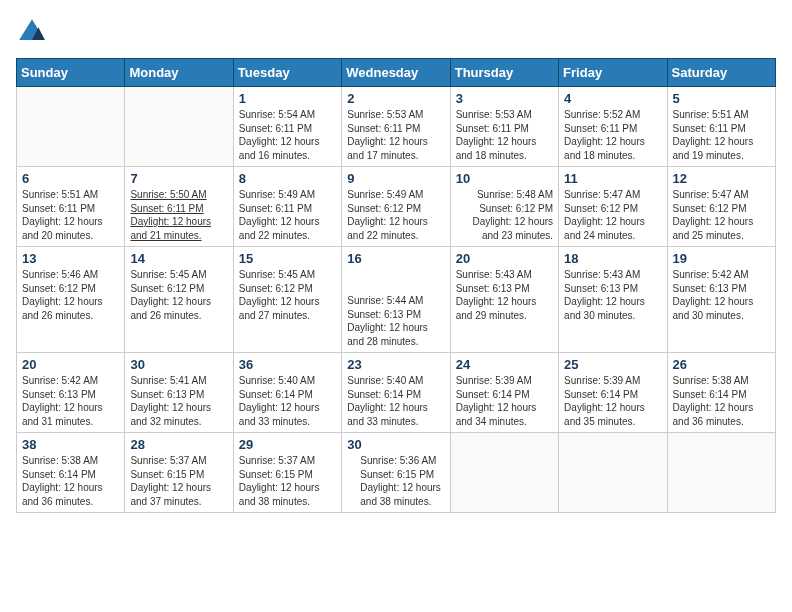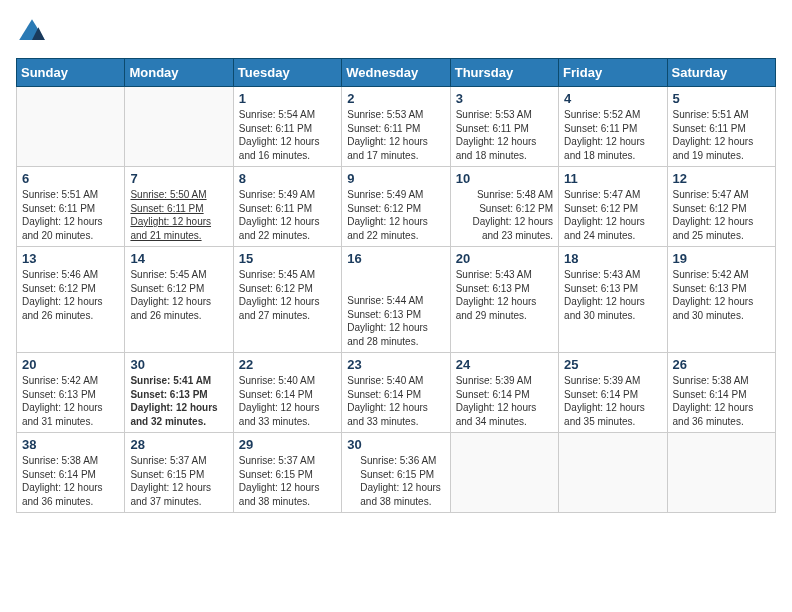--- a/index.html
+++ b/index.html
@@ -249,26 +249,26 @@
       </tr>
       <tr>
         <td>
           <span class="day-number">20</span>
           <div class="day-info" style="white-space: pre-line;">Sunrise: 5:42 AM
 Sunset: 6:13 PM
 Daylight: 12 hours and 31 minutes.</div>
         </td>
         <td>
           <span class="day-number">30</span>
-          <div class="day-info" style="white-space: pre-line; font-weight: bold;">Sunrise: 5:41 AM
+          <div class="day-info" style="white-space: pre-line;">Sunrise: 5:41 AM
 Sunset: 6:13 PM
 Daylight: 12 hours and 32 minutes.</div>
         </td>
         <td>
-          <span class="day-number">22</span>
+          <span class="day-number">36</span>
           <div class="day-info" style="white-space: pre-line;">Sunrise: 5:40 AM
 Sunset: 6:14 PM
 Daylight: 12 hours and 33 minutes.</div>
         </td>
         <td>
           <span class="day-number">23</span>
           <div class="day-info" style="white-space: pre-line;">Sunrise: 5:40 AM
 Sunset: 6:14 PM
 Daylight: 12 hours and 33 minutes.</div>
         </td>

